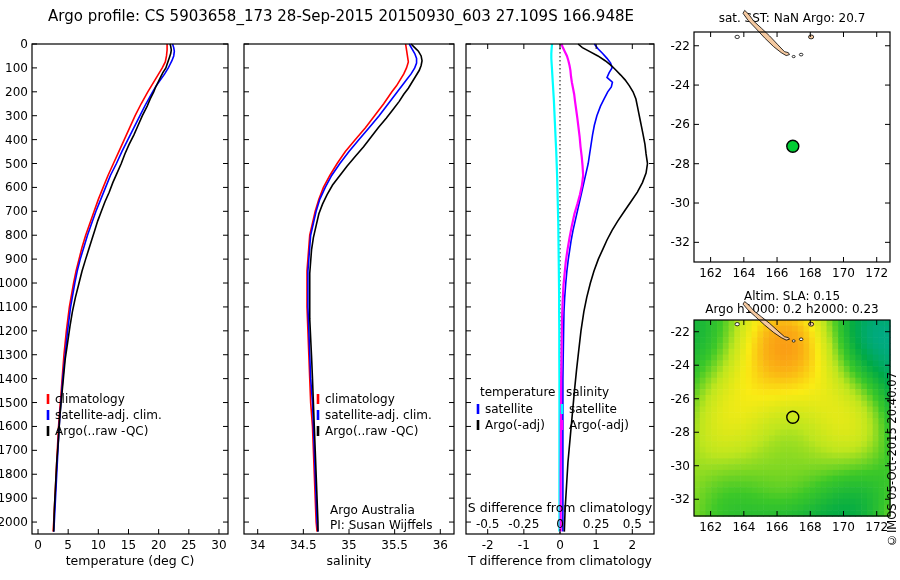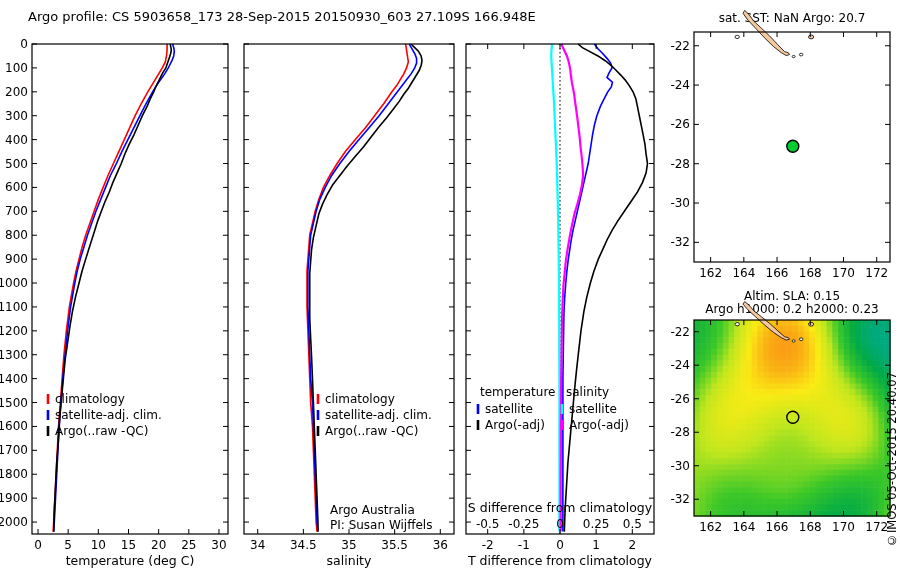--- a/index.html
+++ b/index.html
@@ -1,18 +1,18 @@
 <!DOCTYPE html>
 <html><head>
 <meta charset="utf-8">
 <style>
   html,body{margin:0;padding:0;background:#ffffff;}
   body{width:900px;height:580px;position:relative;overflow:hidden;
        font-family:"DejaVu Sans","Liberation Sans",sans-serif;color:#000;}
-  .title-block{position:absolute;left:28px;top:8px;font-size:13px;line-height:17px;white-space:nowrap;}
+  .title-block{position:absolute;left:48px;top:8px;font-size:15px;line-height:17px;white-space:nowrap;}
   .panel{position:absolute;}
   svg{display:block;overflow:visible;}
   text{font-family:"DejaVu Sans","Liberation Sans",sans-serif;fill:#000;}
   .tick-lbl{font-size:12px;}
   .axis-lbl{font-size:12.5px;}
   .leg-lbl{font-size:12px;}
   .map-title{font-size:12px;}
   .note{font-size:12px;}
   .frame{fill:none;stroke:#000;stroke-width:1.2;}
   .curve{fill:none;stroke-width:1.6;}

